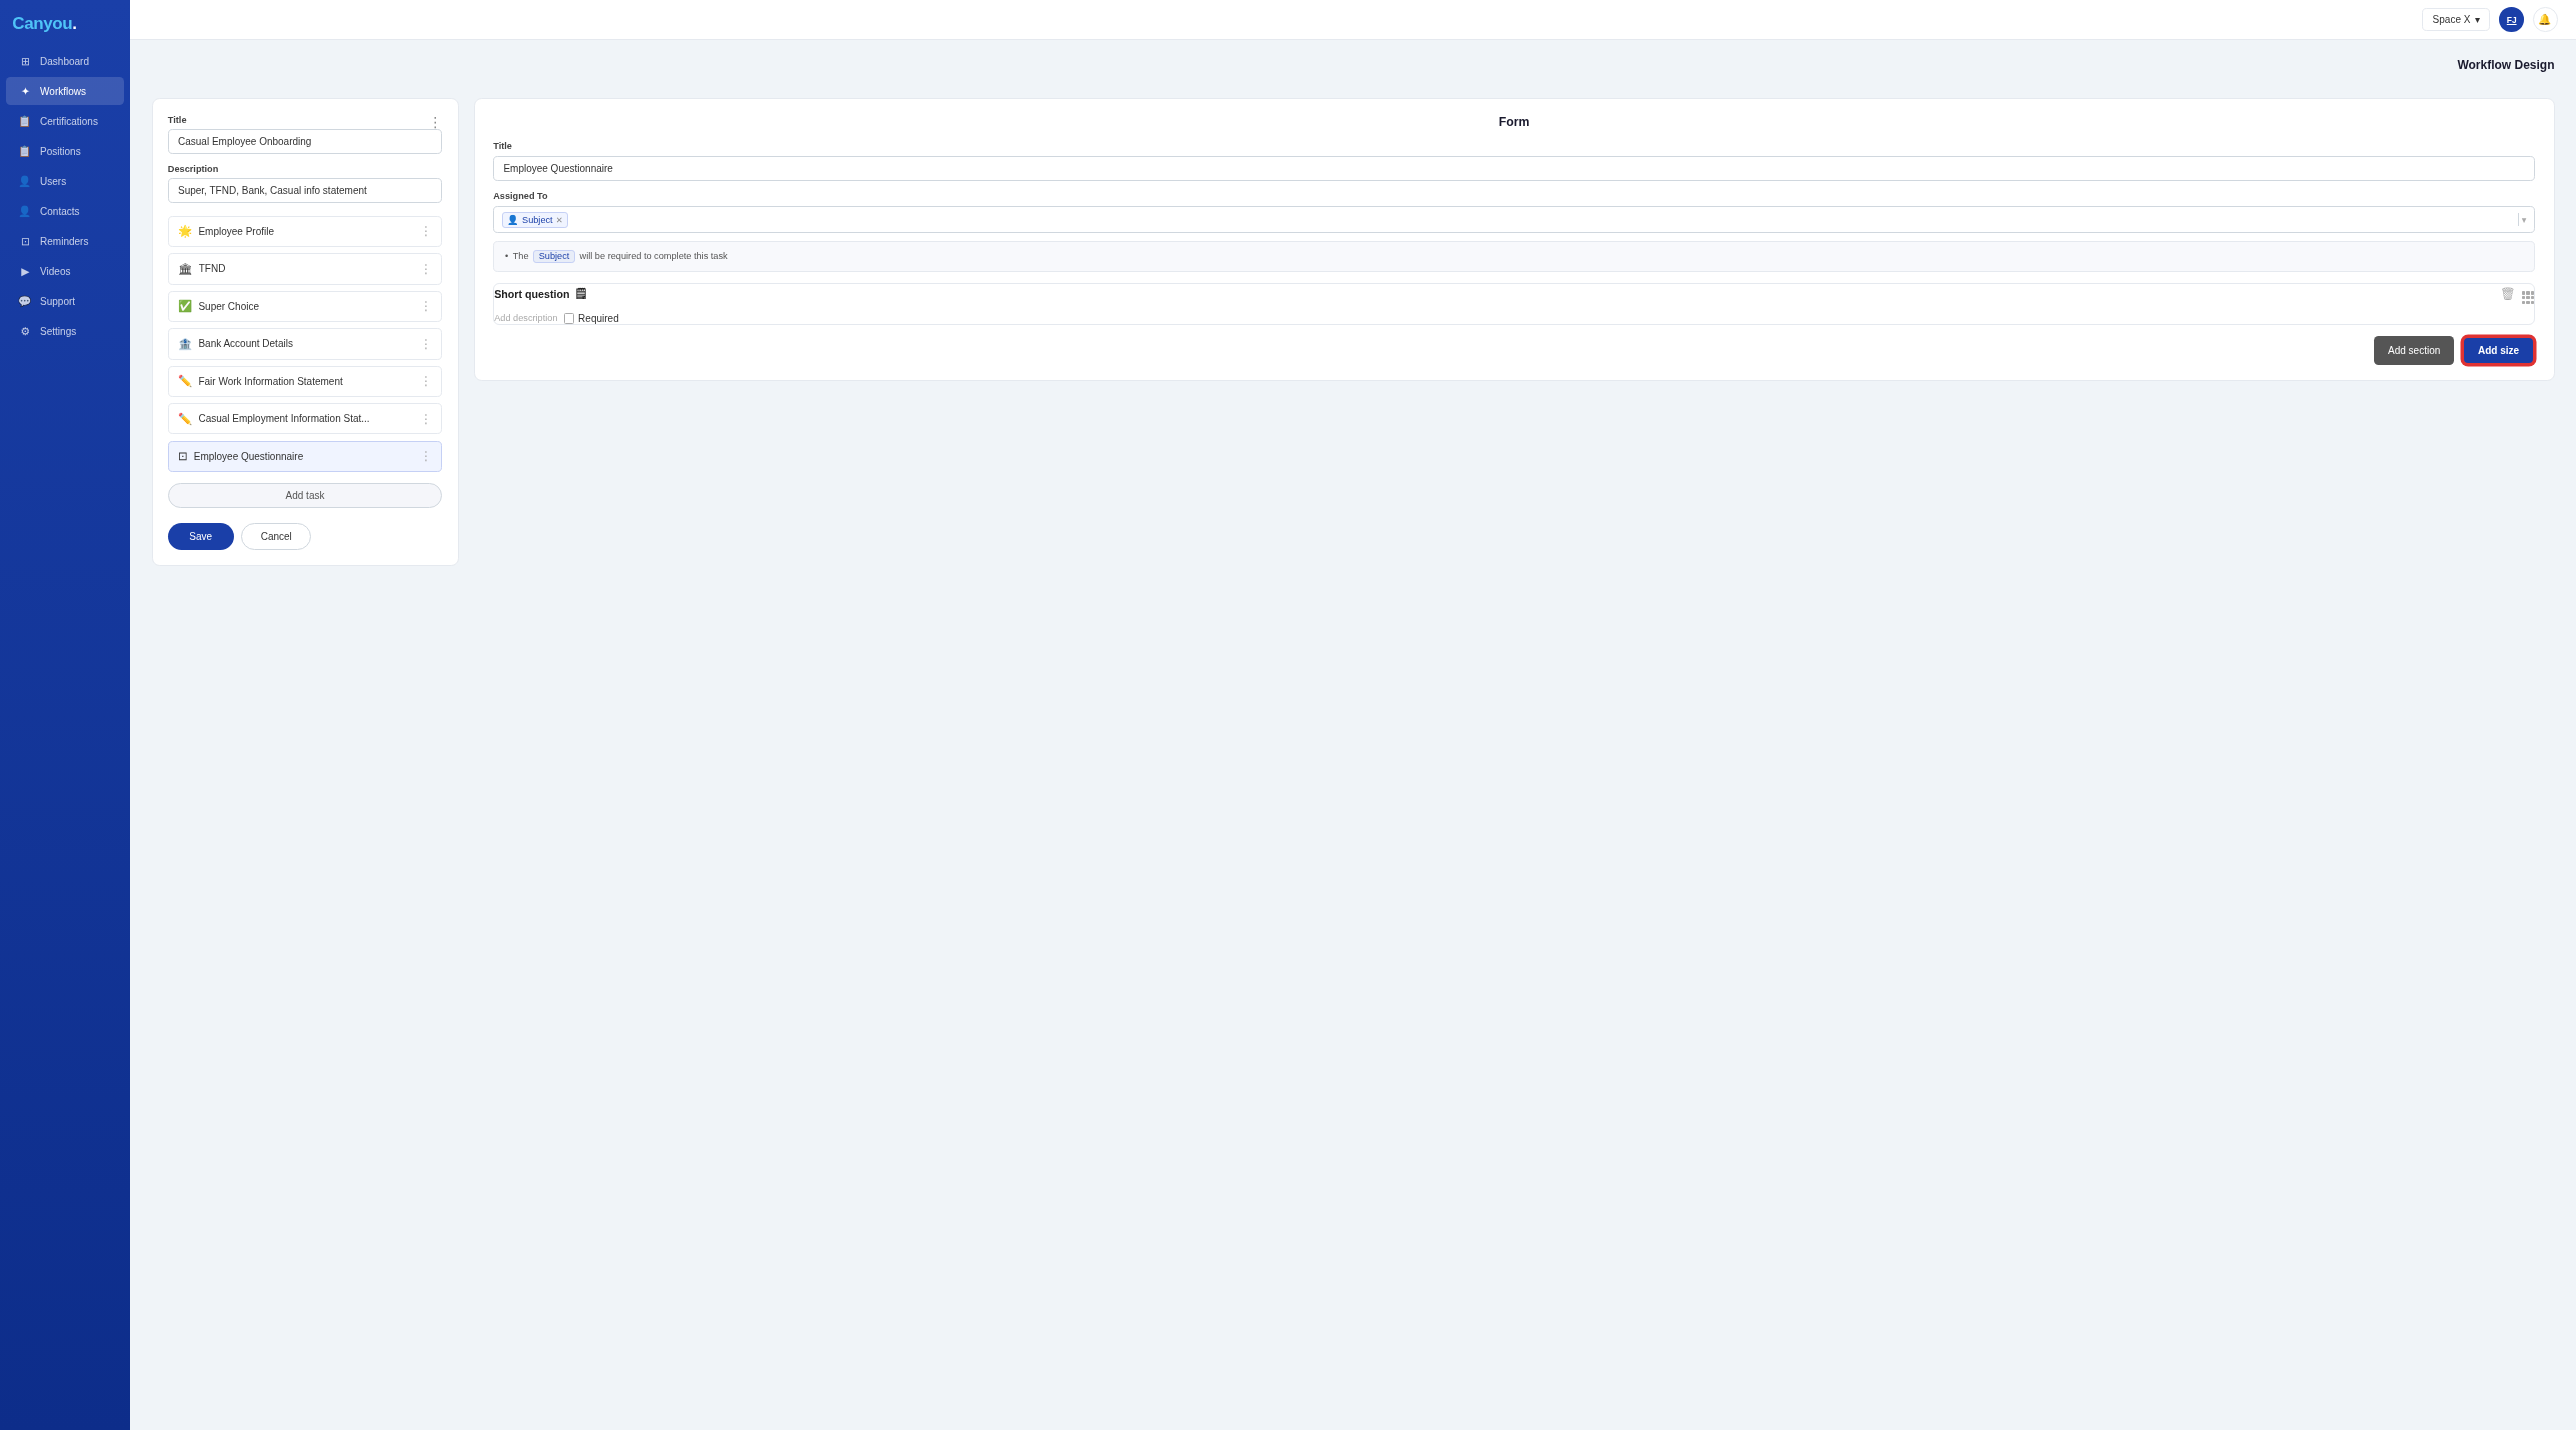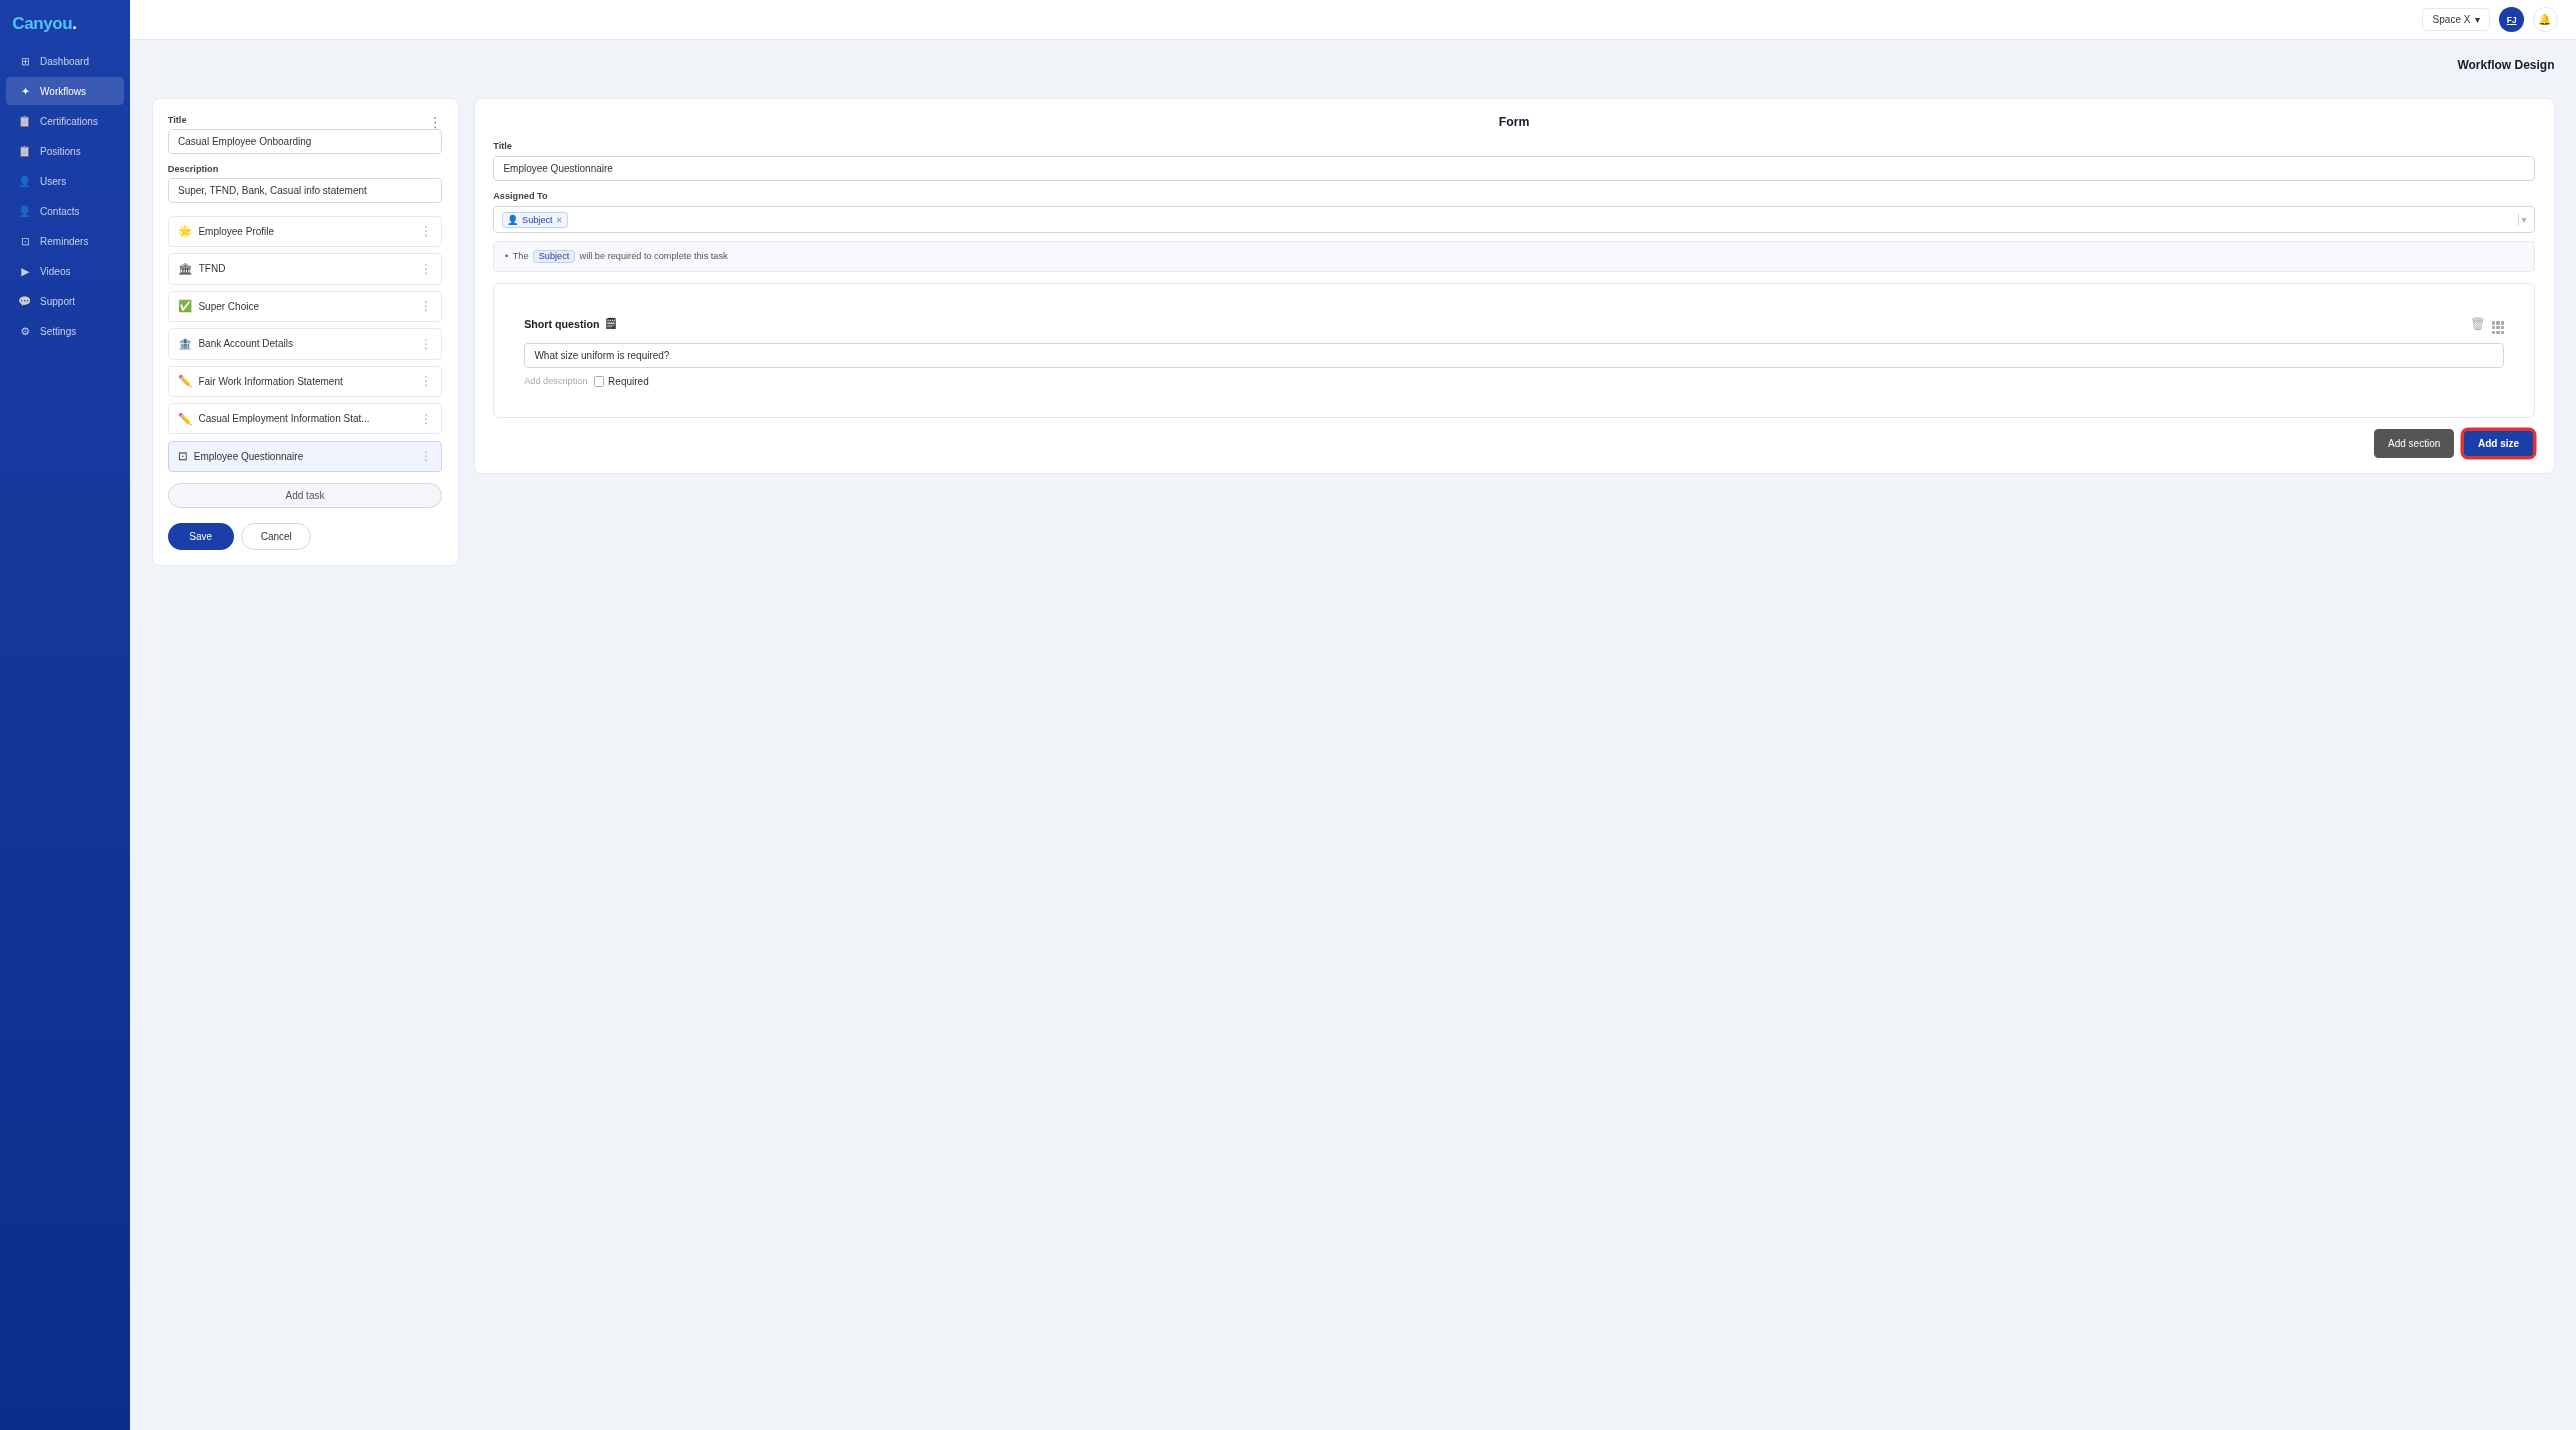--- a/index.html
+++ b/index.html
@@ -277,21 +277,21 @@
       border-radius: 3.1px;
       padding: 0.8px 4.6px;
       font-size: 9.2px;
       color: #1a3fa8;
     }
 
     
     .question-card {
       border: 0.8px solid #e5e9ef;
       border-radius: 6.1px;
-      padding: 30px;
+      padding: 0;
       margin-bottom: 10.7px;
     }
     .question-card-header {
       display: flex;
       align-items: center;
       justify-content: space-between;
       margin-bottom: 9.2px;
     }
     .question-card-title {
       font-size: 10.7px;
@@ -547,21 +547,20 @@
                   <div class="grid-dot"></div>
                     <div class="grid-dot"></div>
                     <div class="grid-dot"></div>
                   <div class="grid-dot"></div>
                     <div class="grid-dot"></div>
                     <div class="grid-dot"></div>
                 </div>
               </button>
             </div>
           </div>
-          <input class="question-text-input" type="text" value="What size uniform is required?" style="">
           <div class="question-footer">
             <span class="add-desc-label">Add description</span>
             <div class="required-checkbox">
               <div class="req-cb"></div>
               <span>Required</span>
             </div>
           </div>
         </div>
 
         

